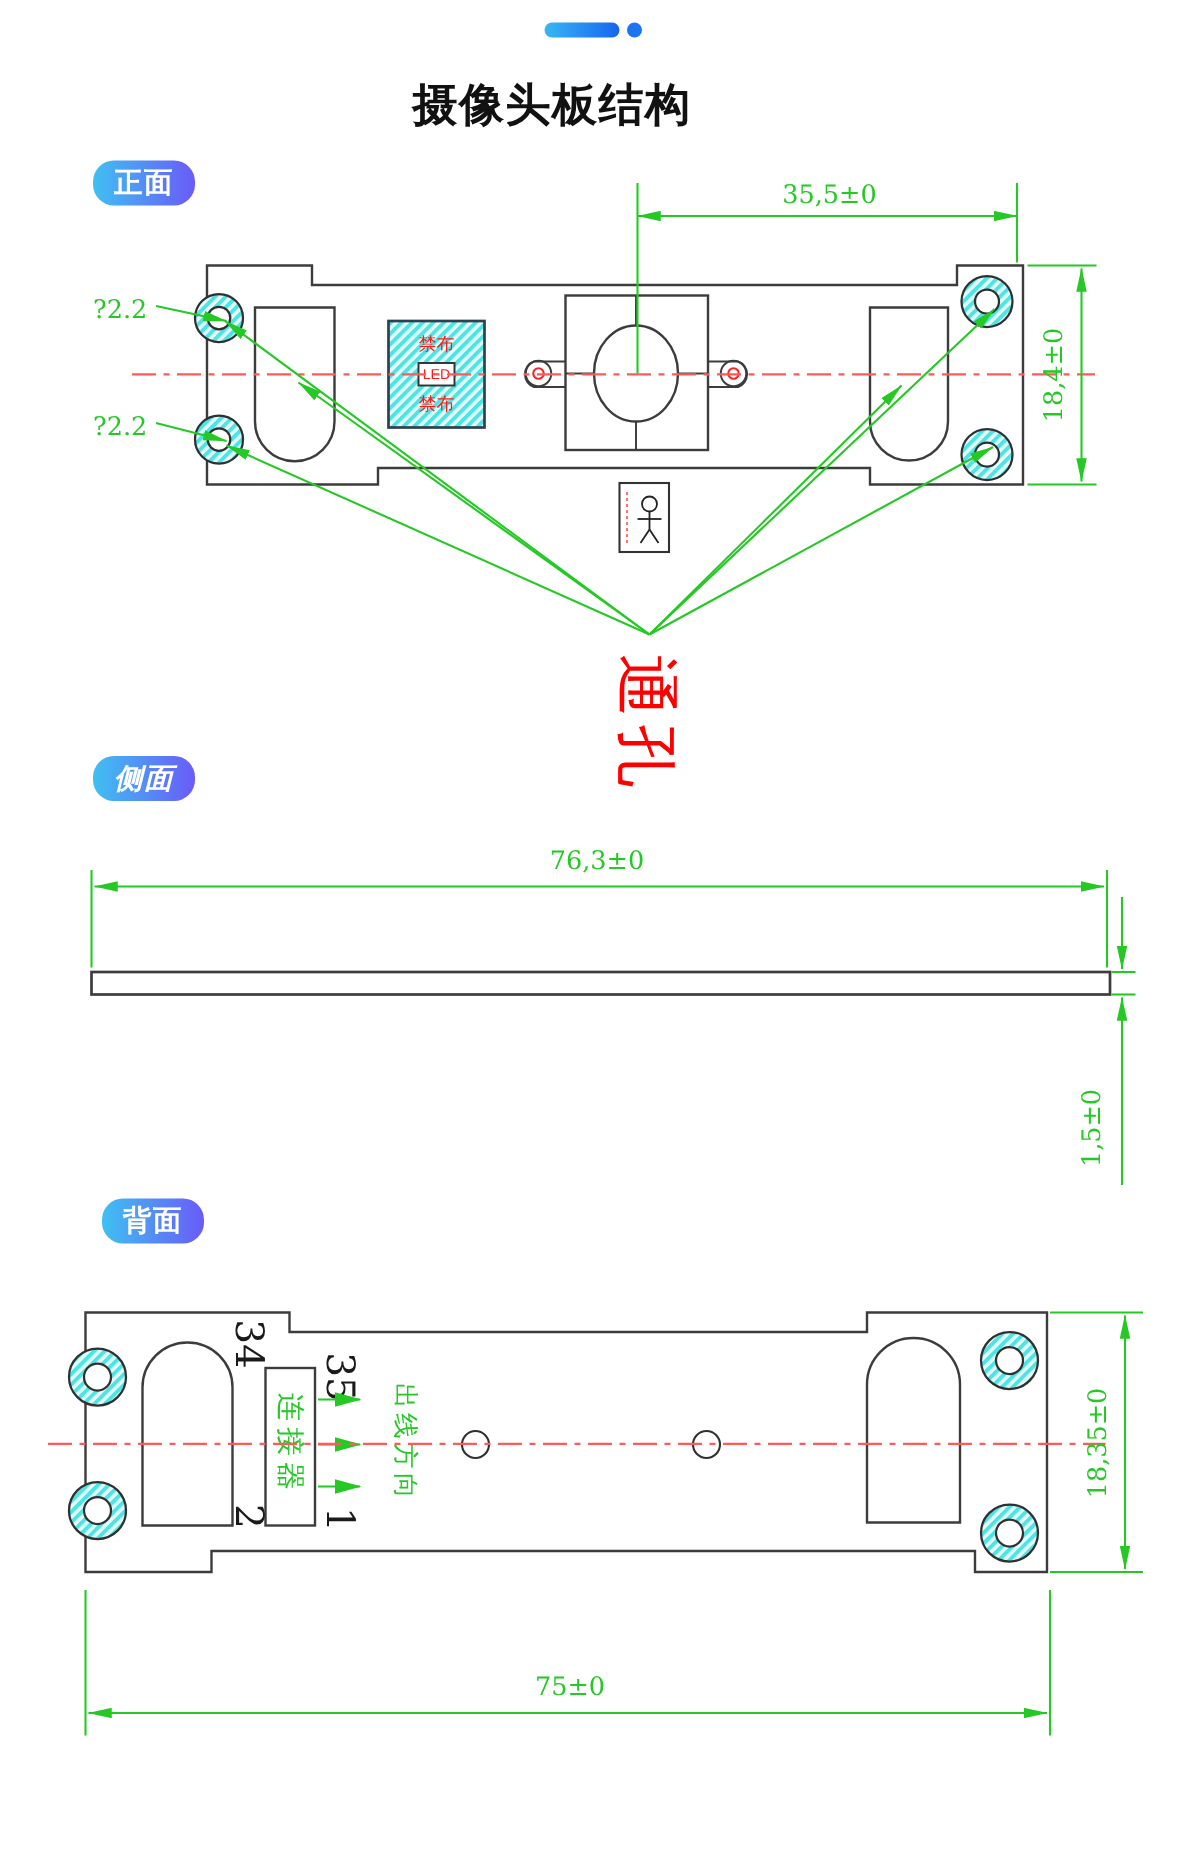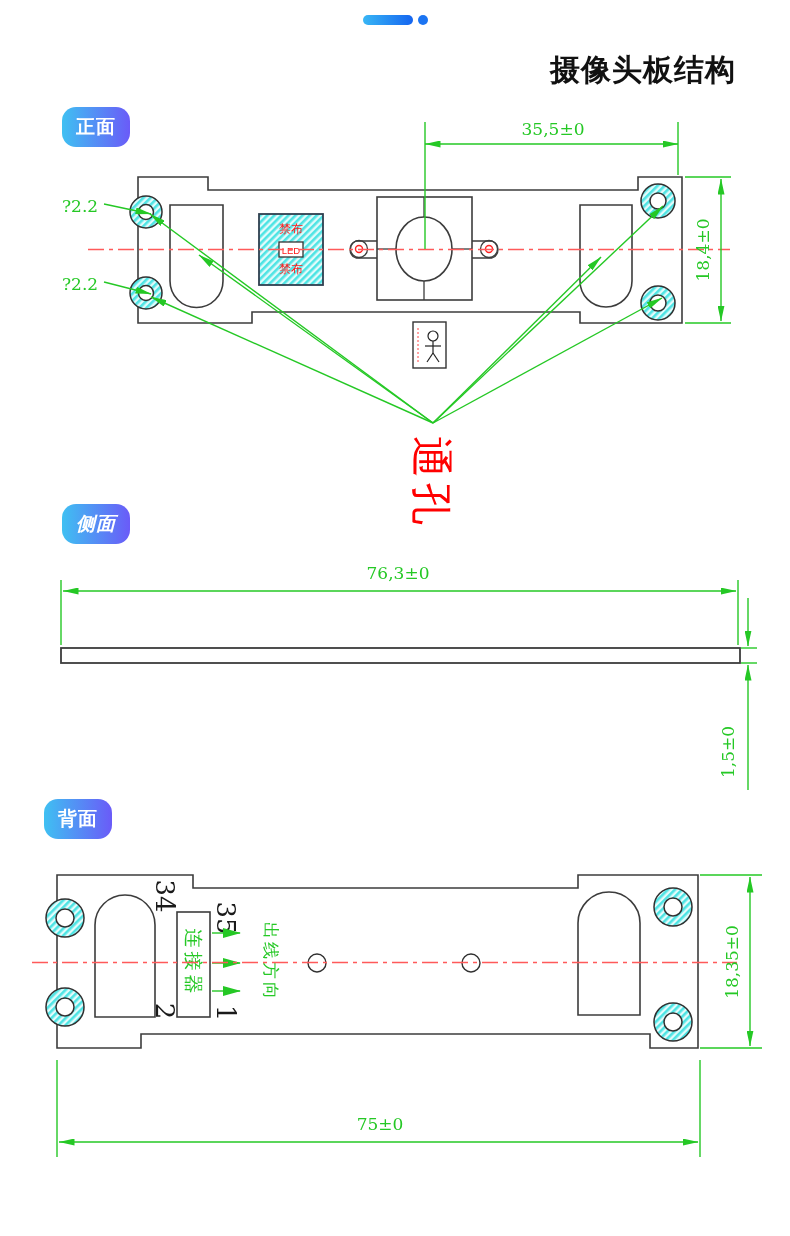--- a/index.html
+++ b/index.html
@@ -2,29 +2,29 @@
 <html><head>
 <meta charset="utf-8">
 <style>
   html,body{margin:0;padding:0;background:#ffffff;}
   .canvas{position:relative;width:790px;height:1236px;background:#ffffff;overflow:hidden;
           font-family:"Liberation Sans",sans-serif;}
   .deco-dash{position:absolute;left:363px;top:15px;width:50px;height:10px;border-radius:5px;
              background:linear-gradient(90deg,#38b6f5,#1565f0);}
   .deco-dot{position:absolute;left:418px;top:15px;width:10px;height:10px;border-radius:50%;
             background:#1b74f2;}
-  .page-title{position:absolute;left:0;top:50px;width:736px;text-align:right;
+  .page-title{position:absolute;left:0;top:50px;width:736px;text-align:center;
               font-size:30px;font-weight:bold;color:#111;letter-spacing:1px;}
-  .badge{position:absolute;width:68px;height:40px;border-radius:14px;
+  .badge{position:absolute;width:68px;height:30px;border-radius:14px;
          display:flex;align-items:center;justify-content:center;
          background:linear-gradient(90deg,#3fc0f2,#6a5bf8);
          color:#fff;font-size:19px;font-weight:bold;letter-spacing:1px;}
   .badge-front{left:62px;top:107px;}
   .badge-side{left:62px;top:504px;font-style:italic;}
-  .badge-back{left:44px;top:799px;text-align:right;}
+  .badge-back{left:68px;top:799px;text-align:right;}
   svg{position:absolute;left:0;top:0;}
   .dim-text{font-family:"DejaVu Serif","Liberation Serif",serif;font-size:17px;fill:#25c825;}
   .pin-text{font-family:"DejaVu Serif","Liberation Serif",serif;font-size:26px;fill:#1a1a1a;}
   .outline{fill:none;stroke:#3c3c3c;stroke-width:1.6;}
   .thin{fill:none;stroke:#3c3c3c;stroke-width:1.3;}
   .gline{stroke:#25c825;stroke-width:1.4;fill:none;}
 </style>
 </head>
 <body>
 

